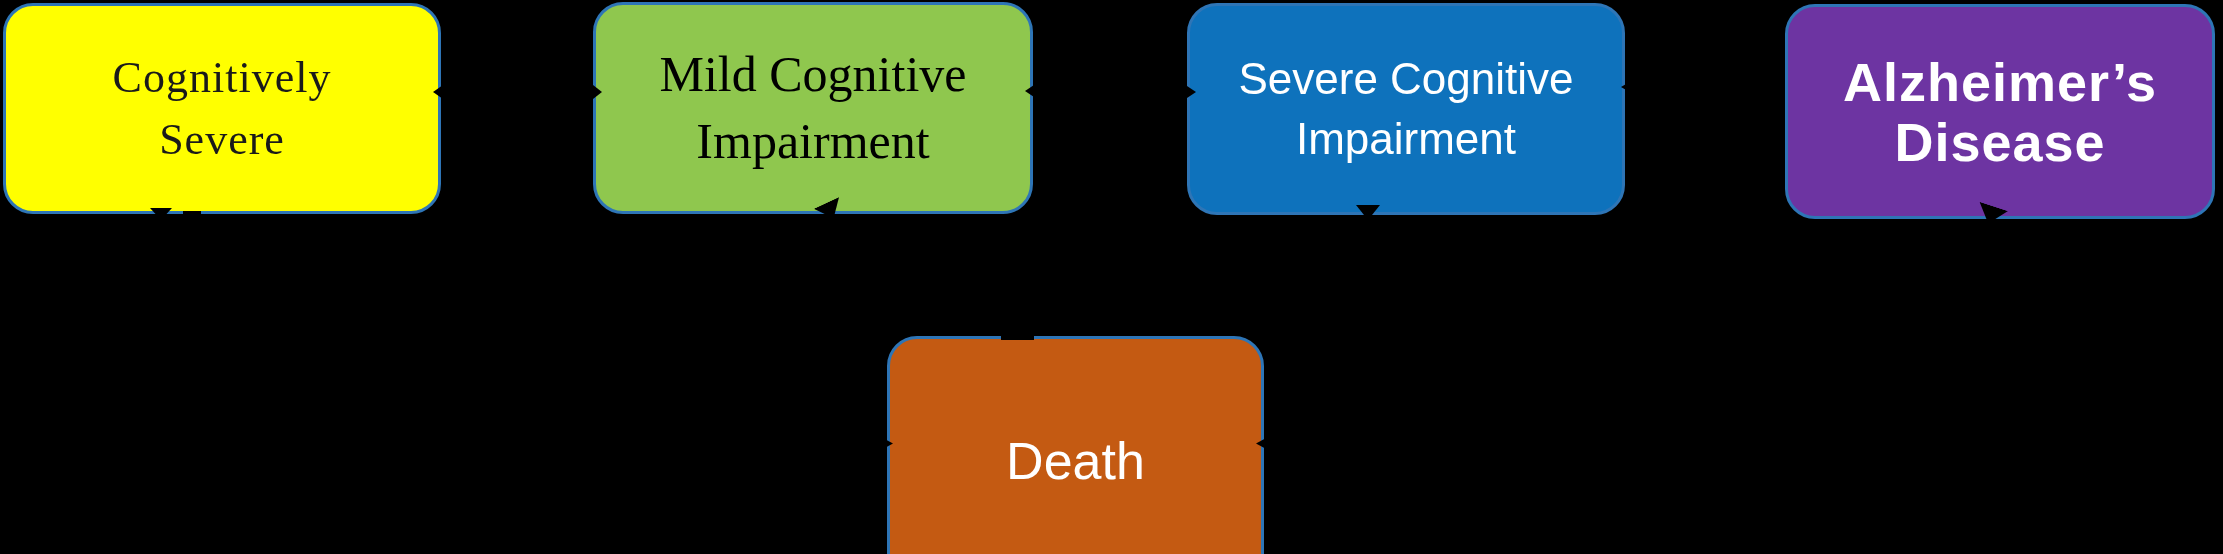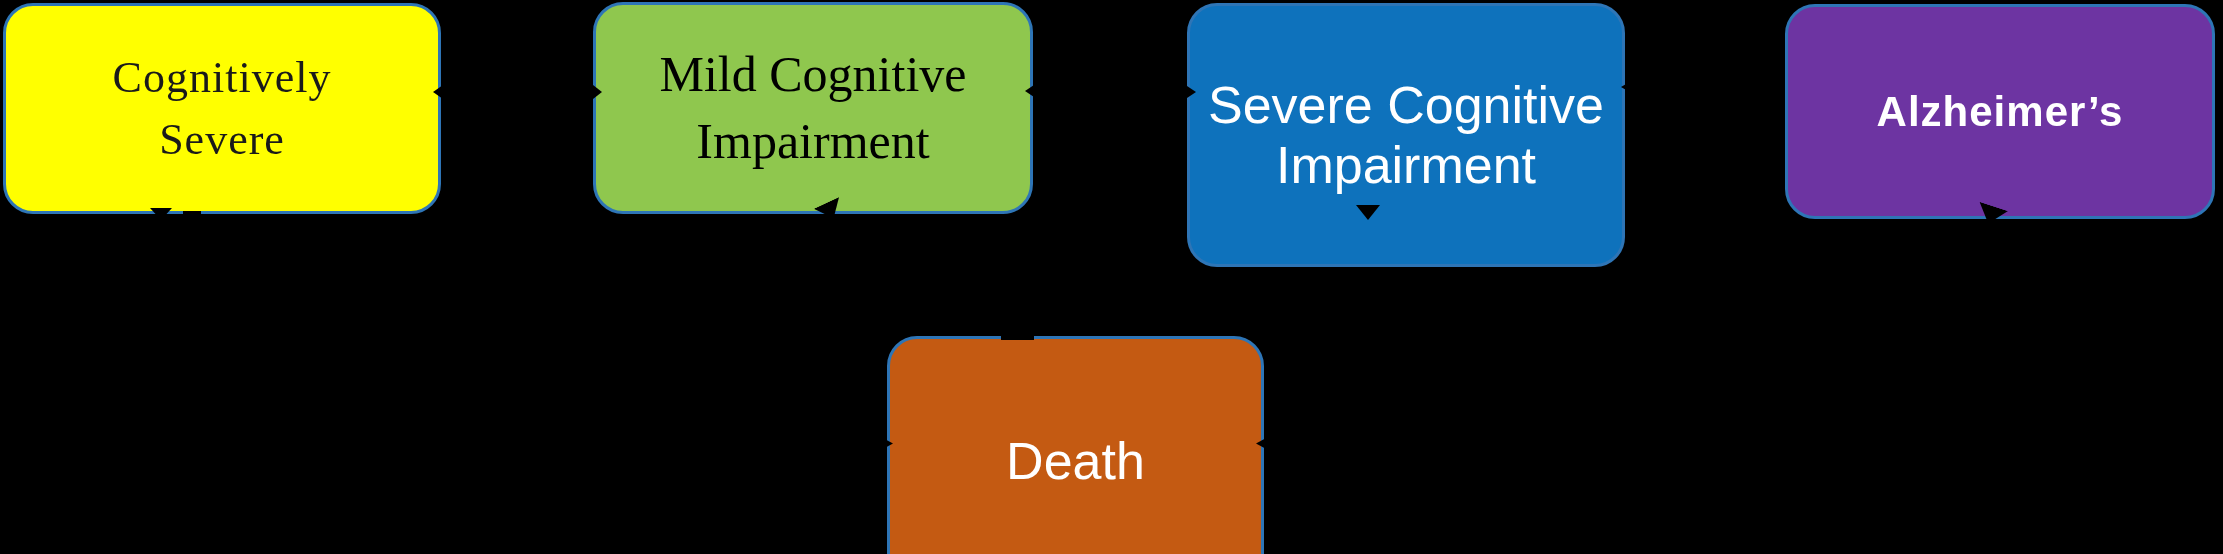--- a/index.html
+++ b/index.html
@@ -45,35 +45,35 @@
   .node-mci {
     left: 593px; top: 2px; width: 440px; height: 212px;
     background: #8FC74E;
     color: #000000;
     font-family: "Liberation Serif", serif;
     font-size: 50px;
     line-height: 67px;
   }
   
   .node-sci {
-    left: 1187px; top: 3px; width: 438px; height: 264px;
+    left: 1187px; top: 3px; width: 438px; height: 212px;
     background: #0E72BC;
     color: #FFFFFF;
     font-family: "Liberation Sans", sans-serif;
-    font-size: 52px;
+    font-size: 44px;
     line-height: 60px;
   }
   
   .node-ad {
     left: 1785px; top: 4px; width: 430px; height: 215px;
     background: #6D34A2;
     color: #FFFFFF;
     font-family: "Liberation Sans", sans-serif;
     font-weight: 700;
-    font-size: 42px;
+    font-size: 54px;
     line-height: 60px;
     letter-spacing: 1px;
   }
   
   .node-death {
     left: 887px; top: 336px; width: 377px; height: 250px;
     background: #C45A12;
     color: #FFFFFF;
     font-family: "Liberation Sans", sans-serif;
     font-size: 52px;
@@ -115,20 +115,21 @@
     <div class="line">Impairment</div>
   </div>
 
   <div class="node node-sci">
     <div class="line">Severe Cognitive</div>
     <div class="line">Impairment</div>
   </div>
 
   <div class="node node-ad">
     <div class="line">Alzheimer’s</div>
+    <div class="line">Disease</div>
   </div>
 
   <div class="node node-death">
     <div class="line">Death</div>
   </div>
 
   <div class="art tri-down  art-cn-bottom"></div>
   <div class="art           art-cn-bottom2"></div>
   <div class="art tri-left  art-cn-right"></div>
   <div class="art tri-right art-mci-left"></div>

